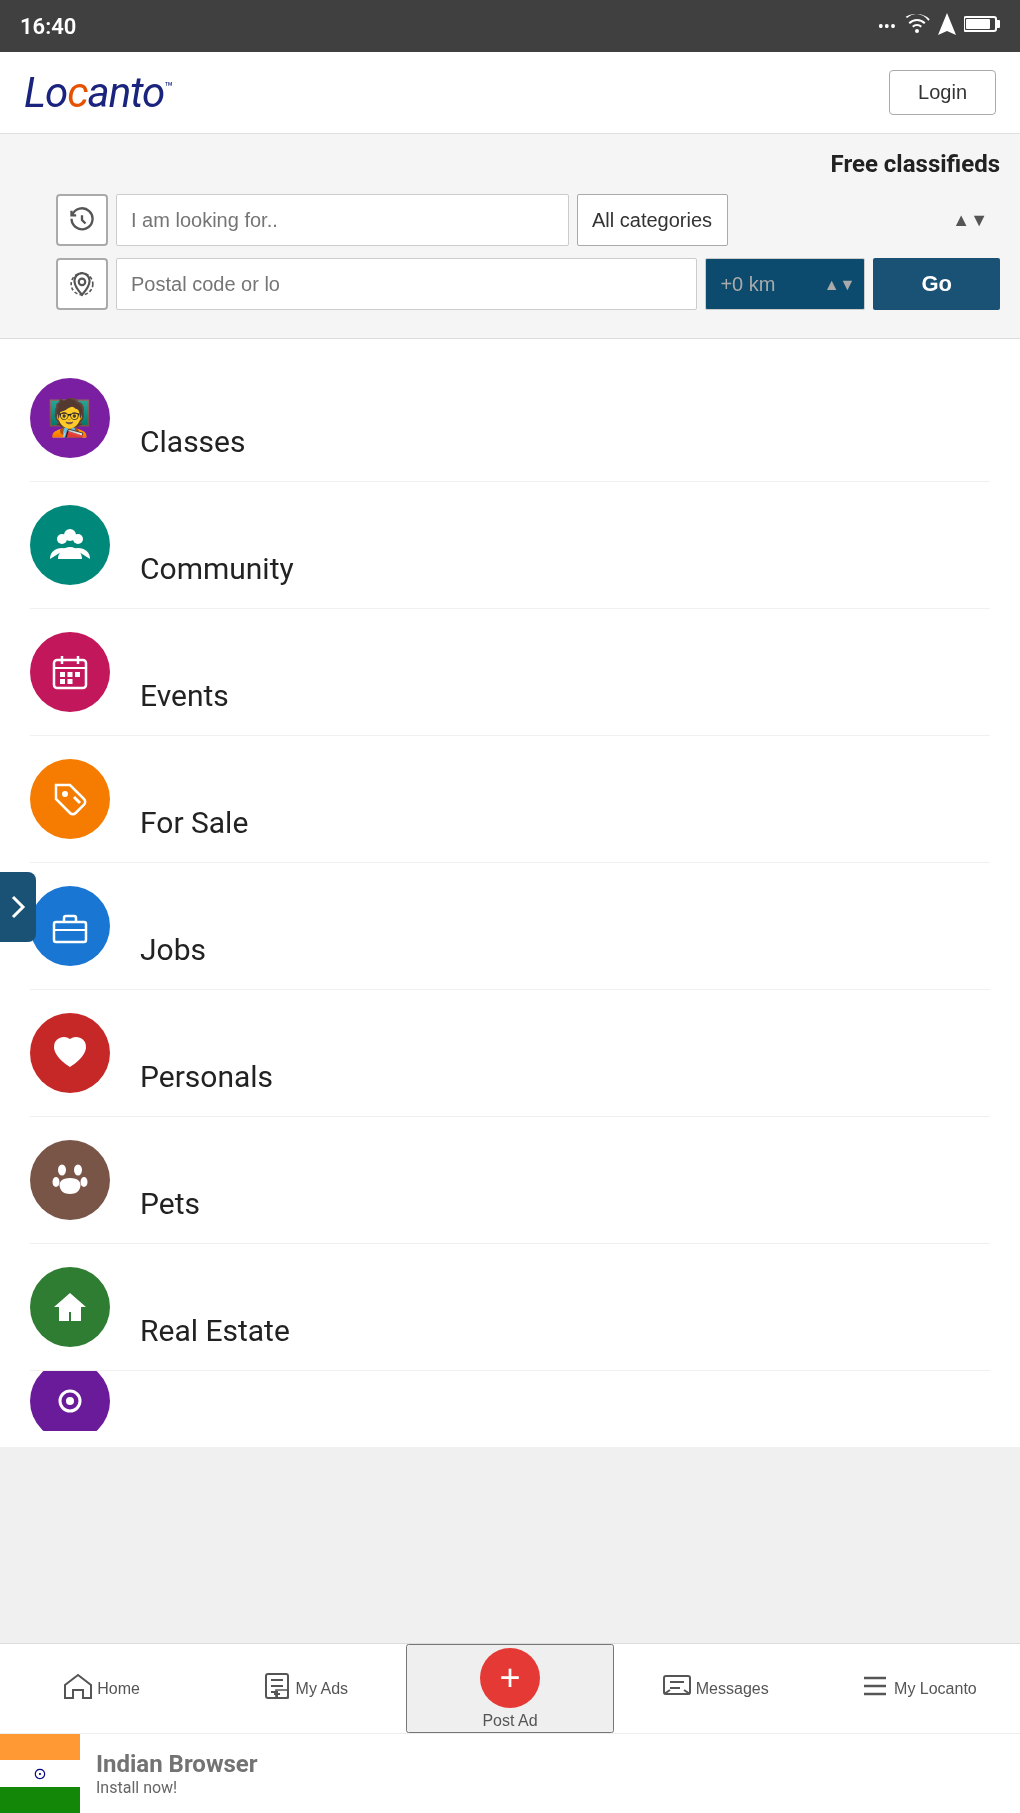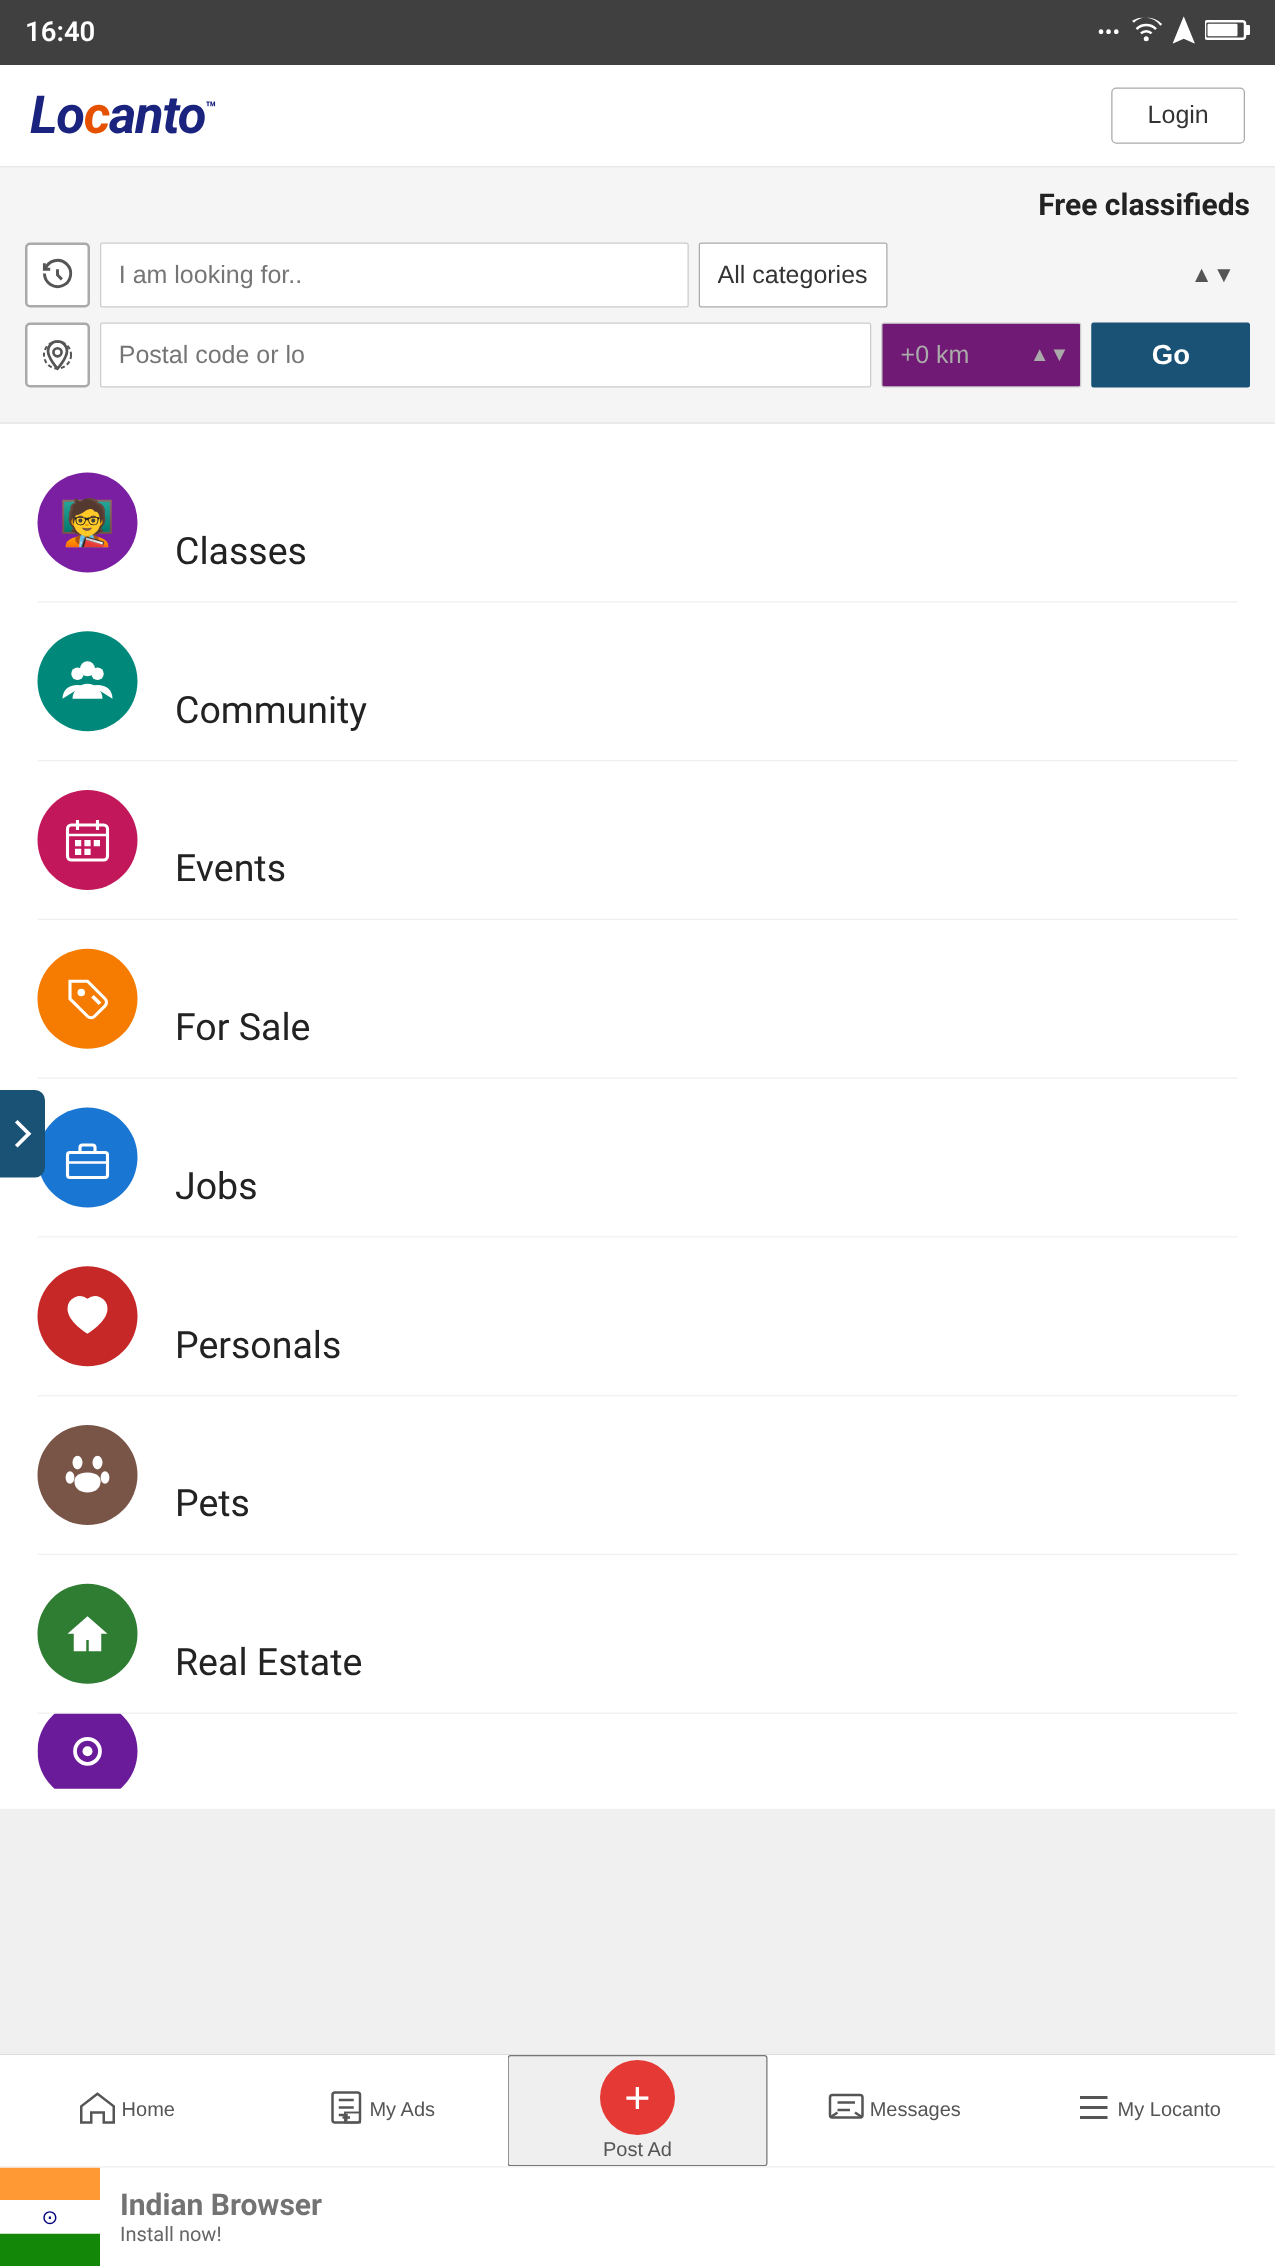--- a/index.html
+++ b/index.html
@@ -37,21 +37,21 @@
     .header {
       background: white;
       display: flex;
       justify-content: space-between;
       align-items: center;
       padding: 16px 24px;
       border-bottom: 1px solid #e0e0e0;
     }
     .logo {
       font-size: 42px;
-      font-weight: 700;
+      font-weight: 400;
       letter-spacing: -1px;
     }
     .logo-lo { color: #1a237e; font-style: italic; }
     .logo-c { color: #e65100; font-style: italic; }
     .logo-anto { color: #1a237e; font-style: italic; }
     .logo-tm { font-size: 14px; vertical-align: super; color: #1a237e; font-style: normal; }
     .login-btn {
       border: 1.5px solid #aaa;
       background: white;
       padding: 10px 28px;
@@ -72,20 +72,21 @@
       font-size: 24px;
       font-weight: bold;
       margin-bottom: 16px;
       color: #222;
     }
     .search-row {
       display: flex;
       align-items: center;
       gap: 8px;
       margin-bottom: 12px;
+      margin-left: 36px;
     }
     .search-icon-btn {
       width: 52px;
       height: 52px;
       border: 2px solid #aaa;
       background: white;
       display: flex;
       align-items: center;
       justify-content: center;
       font-size: 22px;
@@ -135,21 +136,21 @@
       width: 160px;
       flex-shrink: 0;
     }
     .km-select {
       width: 100%;
       height: 52px;
       border: 1.5px solid #ccc;
       padding: 0 14px;
       font-size: 20px;
       color: #aaa;
-      background: #701a75;
+      background: #0c4a6e;
       border-radius: 2px;
       appearance: none;
     }
     .go-btn {
       background: #1a5276;
       color: white;
       border: none;
       height: 52px;
       padding: 0 48px;
       font-size: 22px;

